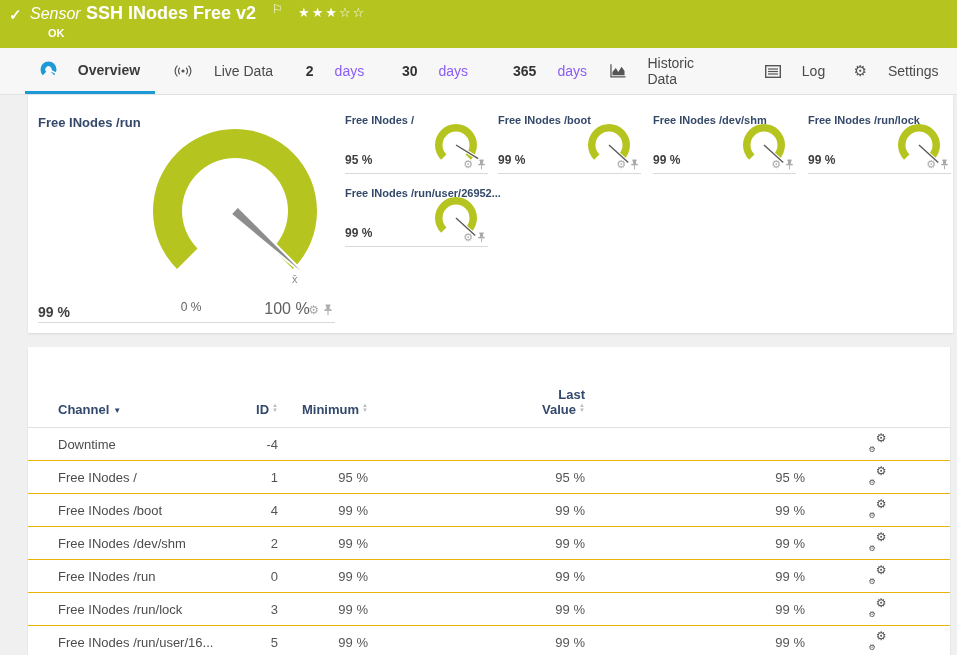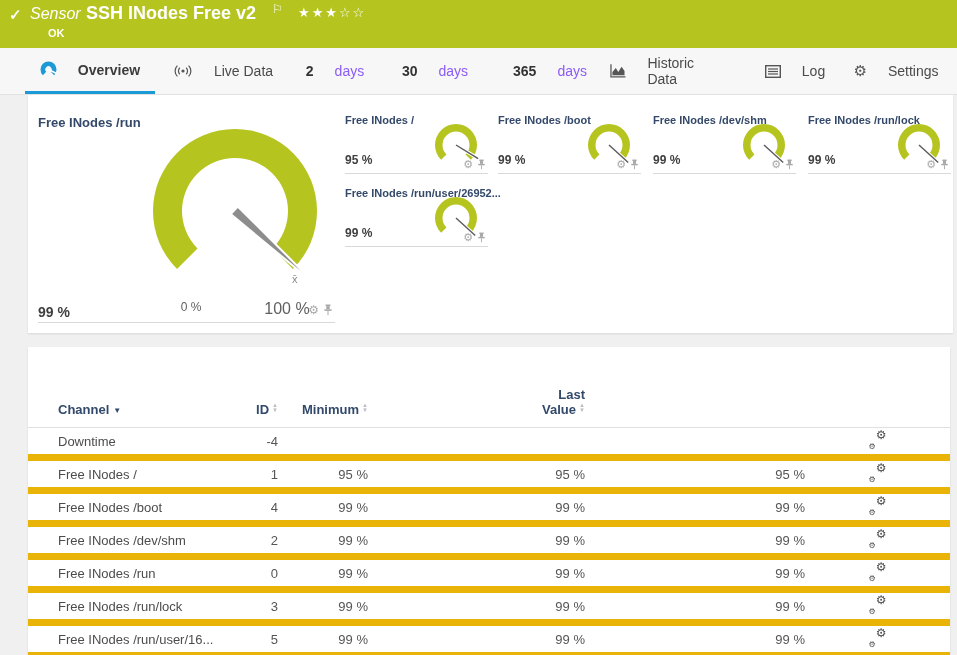--- a/index.html
+++ b/index.html
@@ -68,21 +68,21 @@
   .tbl-row { display:grid; grid-template-columns:160px 60px 90px 217px 220px 145px;
     padding-left:30px; align-items:center; }
   .tbl-header { height:81px; align-items:end; border-bottom:1px solid #e0e0e0;
     color:#32496b; font-size:13px; font-weight:bold; }
   .tbl-header > div { padding-bottom:10px; }
   .hdr-right { text-align:right; }
   .sort-icon { display:inline-block; font-size:6px; color:#b9bdc6; line-height:0.9;
     vertical-align:2px; margin-left:3px; cursor:pointer; }
   .sort-icon span { display:block; }
   .sort-active { color:#32496b; font-size:8px; margin-left:4px; vertical-align:1px; }
-  .data-row { height:33px; border-bottom:7px solid #eab308; font-size:13px; color:#4c4c4c; }
+  .data-row { height:33px; border-bottom:1px solid #eab308; font-size:13px; color:#4c4c4c; }
   .cell-right { text-align:right; color:#555; }
   .cell-gear { text-align:center; position:relative; height:20px; }
   .gears-icon { position:relative; display:inline-block; width:18px; height:18px;
     color:#4f4f4f; cursor:pointer; }
   .gears-icon .g-big { position:absolute; right:0; top:-3px; font-size:12px; }
   .gears-icon .g-small { position:absolute; left:0; bottom:-2px; font-size:8px; }
 </style>
 </head>
 <body>
 

